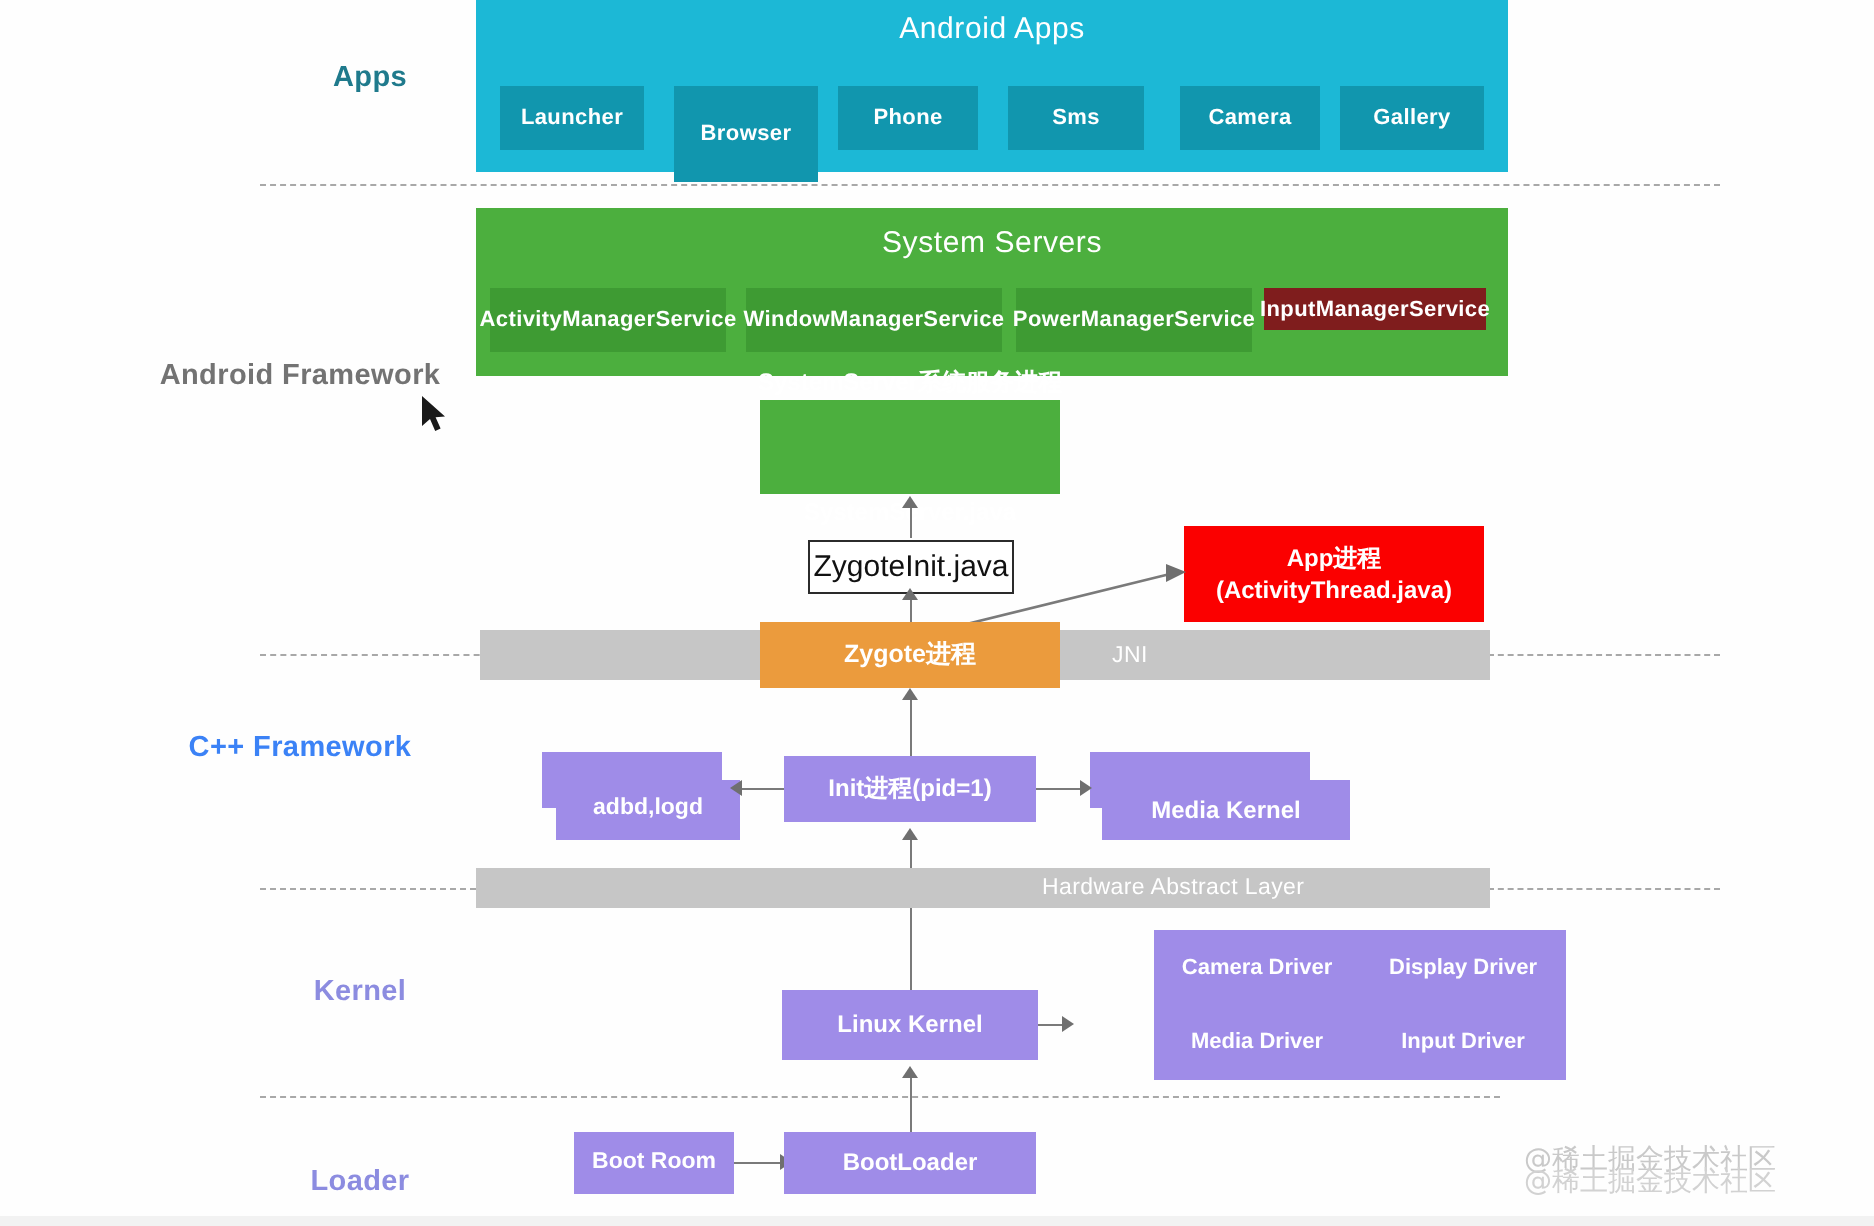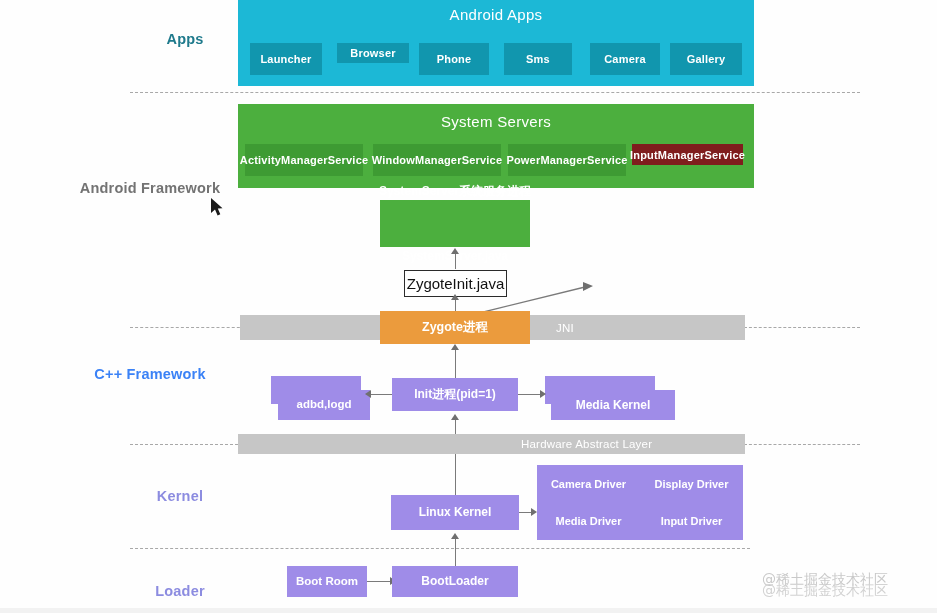--- a/index.html
+++ b/index.html
@@ -130,20 +130,21 @@
 
   
   .drivergrid{
     position:absolute;
     box-sizing:border-box;
     display:grid;
     grid-template-columns:1fr 1fr;
     grid-template-rows:1fr 1fr;
     align-items:center;
     justify-items:center;
+    margin-left:40px;
   }
   .drivergrid span{
     color:#ffffff;font-size:11px;font-weight:bold;white-space:nowrap;
   }
 
   
   .cursor{position:absolute;width:14px;height:20px;}
 
   
   .watermark{
@@ -180,21 +181,21 @@
 
   <div class="dashed" style="left:130px;top:444px;width:108px;"></div>
   <div class="dashed" style="left:744px;top:444px;width:116px;"></div>
 
   <div class="dashed" style="left:130px;top:548px;width:620px;"></div>
 
   <div class="band abs" style="left:238px;top:0px;width:516px;height:86px;background:#1cb8d6;">
     <div class="band-title" style="top:6px;">Android Apps</div>
   </div>
   <div class="chip" style="left:250px;top:43px;width:72px;height:32px;background:#1196ae;">Launcher</div>
-  <div class="chip" style="left:337px;top:43px;width:72px;height:20px;background:#1196ae;">Browser</div>
+  <div class="chip" style="left:337px;top:43px;width:72px;height:48px;background:#1196ae;">Browser</div>
   <div class="chip" style="left:419px;top:43px;width:70px;height:32px;background:#1196ae;">Phone</div>
   <div class="chip" style="left:504px;top:43px;width:68px;height:32px;background:#1196ae;">Sms</div>
   <div class="chip" style="left:590px;top:43px;width:70px;height:32px;background:#1196ae;">Camera</div>
   <div class="chip" style="left:670px;top:43px;width:72px;height:32px;background:#1196ae;">Gallery</div>
 
   <div class="band abs" style="left:238px;top:104px;width:516px;height:84px;background:#4caf3e;">
     <div class="band-title" style="top:9px;">System Servers</div>
   </div>
   <div class="chip" style="left:245px;top:144px;width:118px;height:32px;background:#3e9b33;">ActivityManagerService</div>
   <div class="chip" style="left:373px;top:144px;width:128px;height:32px;background:#3e9b33;">WindowManagerService</div>
@@ -209,20 +210,24 @@
   <div class="vline" style="left:455px;top:253px;height:16px;"></div>
   <div class="arrow-up" style="left:451px;top:248px;"></div>
 
   <div class="wbox" style="left:404px;top:270px;width:103px;height:27px;">
     <span>ZygoteInit.java</span>
   </div>
 
   <div class="vline" style="left:455px;top:297px;height:20px;"></div>
   <div class="arrow-up" style="left:451px;top:294px;"></div>
 
+  <div class="box two-line" style="left:592px;top:263px;width:150px;height:48px;background:#fb0000;font-size:12px;">
+    <span>App进程</span>
+    <span>(ActivityThread.java)</span>
+  </div>
 
   <svg class="abs" style="left:455px;top:268px;width:140px;height:52px;overflow:visible;">
     <line x1="4" y1="50" x2="130" y2="19" stroke="#7a7a7a" stroke-width="1.3"></line>
     <polygon points="138,18 128,14 128,23" fill="#6f6f6f"></polygon>
   </svg>
 
   <div class="graybar" style="left:240px;top:315px;width:505px;height:25px;">
     <span class="lbl" style="left:316px;">JNI</span>
   </div>
   <div class="box" style="left:380px;top:311px;width:150px;height:33px;background:#eb9b3d;font-size:12.5px;">

